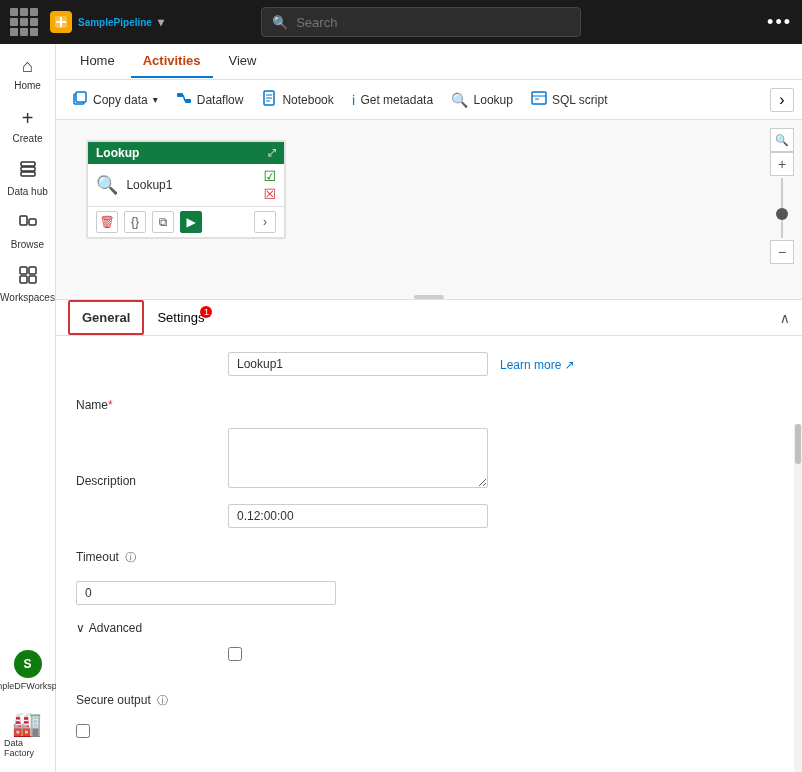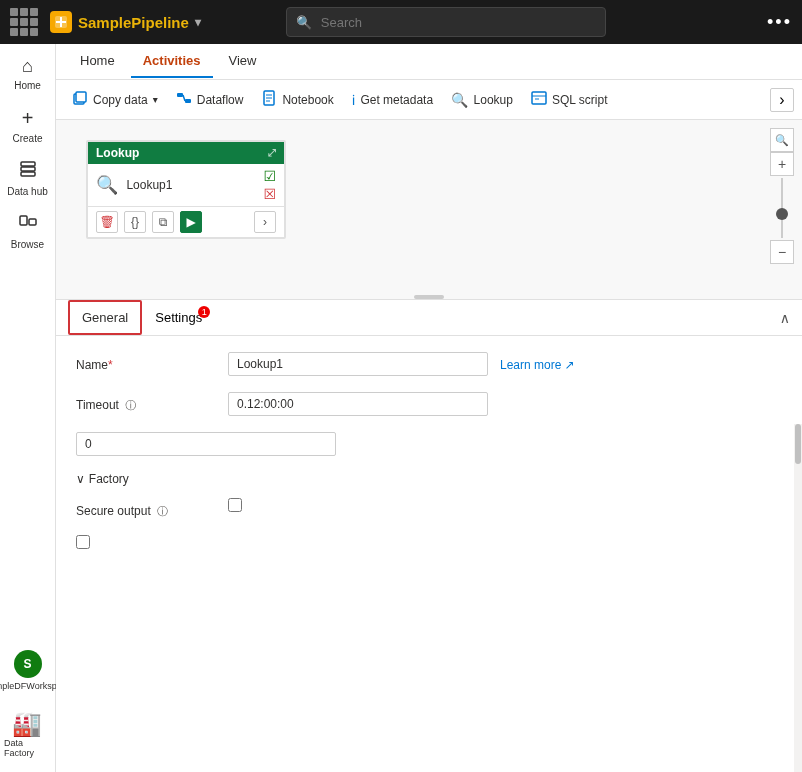--- a/index.html
+++ b/index.html
@@ -105,32 +105,32 @@
     
     .bottom-panel { flex:1; display:flex; flex-direction:column; overflow:hidden; }
     .panel-header {
       display:flex; align-items:center; height:36px; border-bottom:1px solid #e0e0e0;
       padding:0 12px; background:#fff;
     }
     .panel-tab {
       padding:8px 12px; font-size:13px; cursor:pointer; border:1px solid transparent;
       position:relative;
     }
-    .panel-tab.active { border:2px solid #d13438; border-radius:2px; font-weight:400; color:#323130; }
+    .panel-tab.active { border:2px solid #d13438; border-radius:2px; font-weight:700; color:#323130; }
     .panel-tab-badge {
       position:absolute; top:4px; right:4px; background:#e00; color:#fff;
       font-size:9px; width:12px; height:12px; border-radius:50%;
       display:flex; align-items:center; justify-content:center;
     }
     .panel-collapse { margin-left:auto; cursor:pointer; font-size:14px; color:#555; }
 
     
     .form-area { flex:1; overflow-y:auto; padding:16px 20px; position:relative; }
     .form-row { display:flex; align-items:flex-start; margin-bottom:16px; gap:12px; }
-    .form-label { width:140px; font-size:12px; color:#323130; padding-top:6px; flex-shrink:0; }
+    .form-label { width:140px; font-size:12px; color:#323130; padding-top:6px; flex-shrink:0;margin-top:40px; }
     .form-label-req { color:#d13438; }
     .form-control {
       flex:1; max-width:260px; border:1px solid #ccc; border-radius:2px;
       padding:4px 8px; font-size:12px; color:#323130; outline:none;
     }
     .form-control-textarea {
       flex:1; max-width:260px; border:1px solid #ccc; border-radius:2px;
       padding:4px 8px; font-size:12px; color:#323130; resize:vertical;
       height:60px; outline:none;
     }
@@ -155,21 +155,21 @@
       <div class="topbar-grid-dot"></div>
       <div class="topbar-grid-dot"></div>
   </div>
   <div class="topbar-title">
     <div class="topbar-icon">
       <svg viewBox="0 0 14 14" fill="none">
         <rect x="1" y="1" width="12" height="12" rx="2" fill="#fff" opacity="0.3"></rect>
         <path d="M2 7h10M7 2v10" stroke="#fff" stroke-width="2"></path>
       </svg>
     </div>
-    <span style="color:#eab308;font-size:15px;font-weight:600;">SamplePipeline</span>
+    <span style="color:#0ea5e9;font-size:10px;font-weight:600;">SamplePipeline</span>
     <span class="topbar-chevron">▾</span>
   </div>
   <div class="topbar-search">
     <span class="topbar-search-icon">🔍</span>
     <input type="text" placeholder="Search" style="">
   </div>
   <span class="topbar-dots">•••</span>
 </div>
 
 <div class="sidebar">
@@ -192,20 +192,31 @@
     <span class="sidebar-item-label">Data hub</span>
   </div>
   <div class="sidebar-item">
     <span class="sidebar-item-icon">
       <svg width="18" height="18" viewBox="0 0 18 18">
           <rect x="1" y="3" width="7" height="9" rx="1" fill="none" stroke="#323130" stroke-width="1.5"></rect>
           <rect x="10" y="6" width="7" height="6" rx="1" fill="none" stroke="#323130" stroke-width="1.5"></rect>
         </svg>
     </span>
     <span class="sidebar-item-label">Browse</span>
+  </div>
+  <div class="sidebar-item">
+    <span class="sidebar-item-icon">
+      <svg width="18" height="18" viewBox="0 0 18 18">
+          <rect x="1" y="1" width="7" height="7" rx="1" fill="none" stroke="#323130" stroke-width="1.5"></rect>
+          <rect x="10" y="1" width="7" height="7" rx="1" fill="none" stroke="#323130" stroke-width="1.5"></rect>
+          <rect x="1" y="10" width="7" height="7" rx="1" fill="none" stroke="#323130" stroke-width="1.5"></rect>
+          <rect x="10" y="10" width="7" height="7" rx="1" fill="none" stroke="#323130" stroke-width="1.5"></rect>
+        </svg>
+    </span>
+    <span class="sidebar-item-label">Workspaces</span>
   </div>
 
   <div class="sidebar-bottom">
     <div class="sidebar-workspace">
       <div class="sidebar-workspace-icon">S</div>
       <span class="sidebar-workspace-label">SampleDFWorkspace</span>
     </div>
     <div class="sidebar-df">
       <span style="font-size:24px;">🏭</span>
       <span class="sidebar-df-label">Data Factory</span>
@@ -327,37 +338,41 @@
         <span class="form-label">
           <span>Name</span><span class="form-label-req">*</span>
         </span>
         <input class="form-control" type="text" value="Lookup1" style="">
         <div class="learn-more">
           <span>Learn more</span>
           <span>↗</span>
         </div>
       </div>
 
+      <div class="form-row">
+        <span class="form-label">Description</span>
+        <textarea class="form-control-textarea" style=""></textarea>
+      </div>
 
       <div class="form-row">
         <span class="form-label">
           <span>Timeout</span>
           <span class="form-info-icon">ⓘ</span>
         </span>
         <input class="form-control" type="text" value="0.12:00:00" style="">
       </div>
 
       <div class="form-row">
         <input class="form-control" type="text" value="0" style="">
       </div>
 
       <div class="advanced-section">
         <div class="advanced-toggle">
           <span>∨</span>
-          <span>Factory</span>
+          <span>Advanced</span>
         </div>
 
 
         <div class="form-row">
           <span class="form-label">
             <span>Secure output</span>
             <span class="form-info-icon">ⓘ</span>
           </span>
           <input type="checkbox" class="form-checkbox" style="">
         </div>

